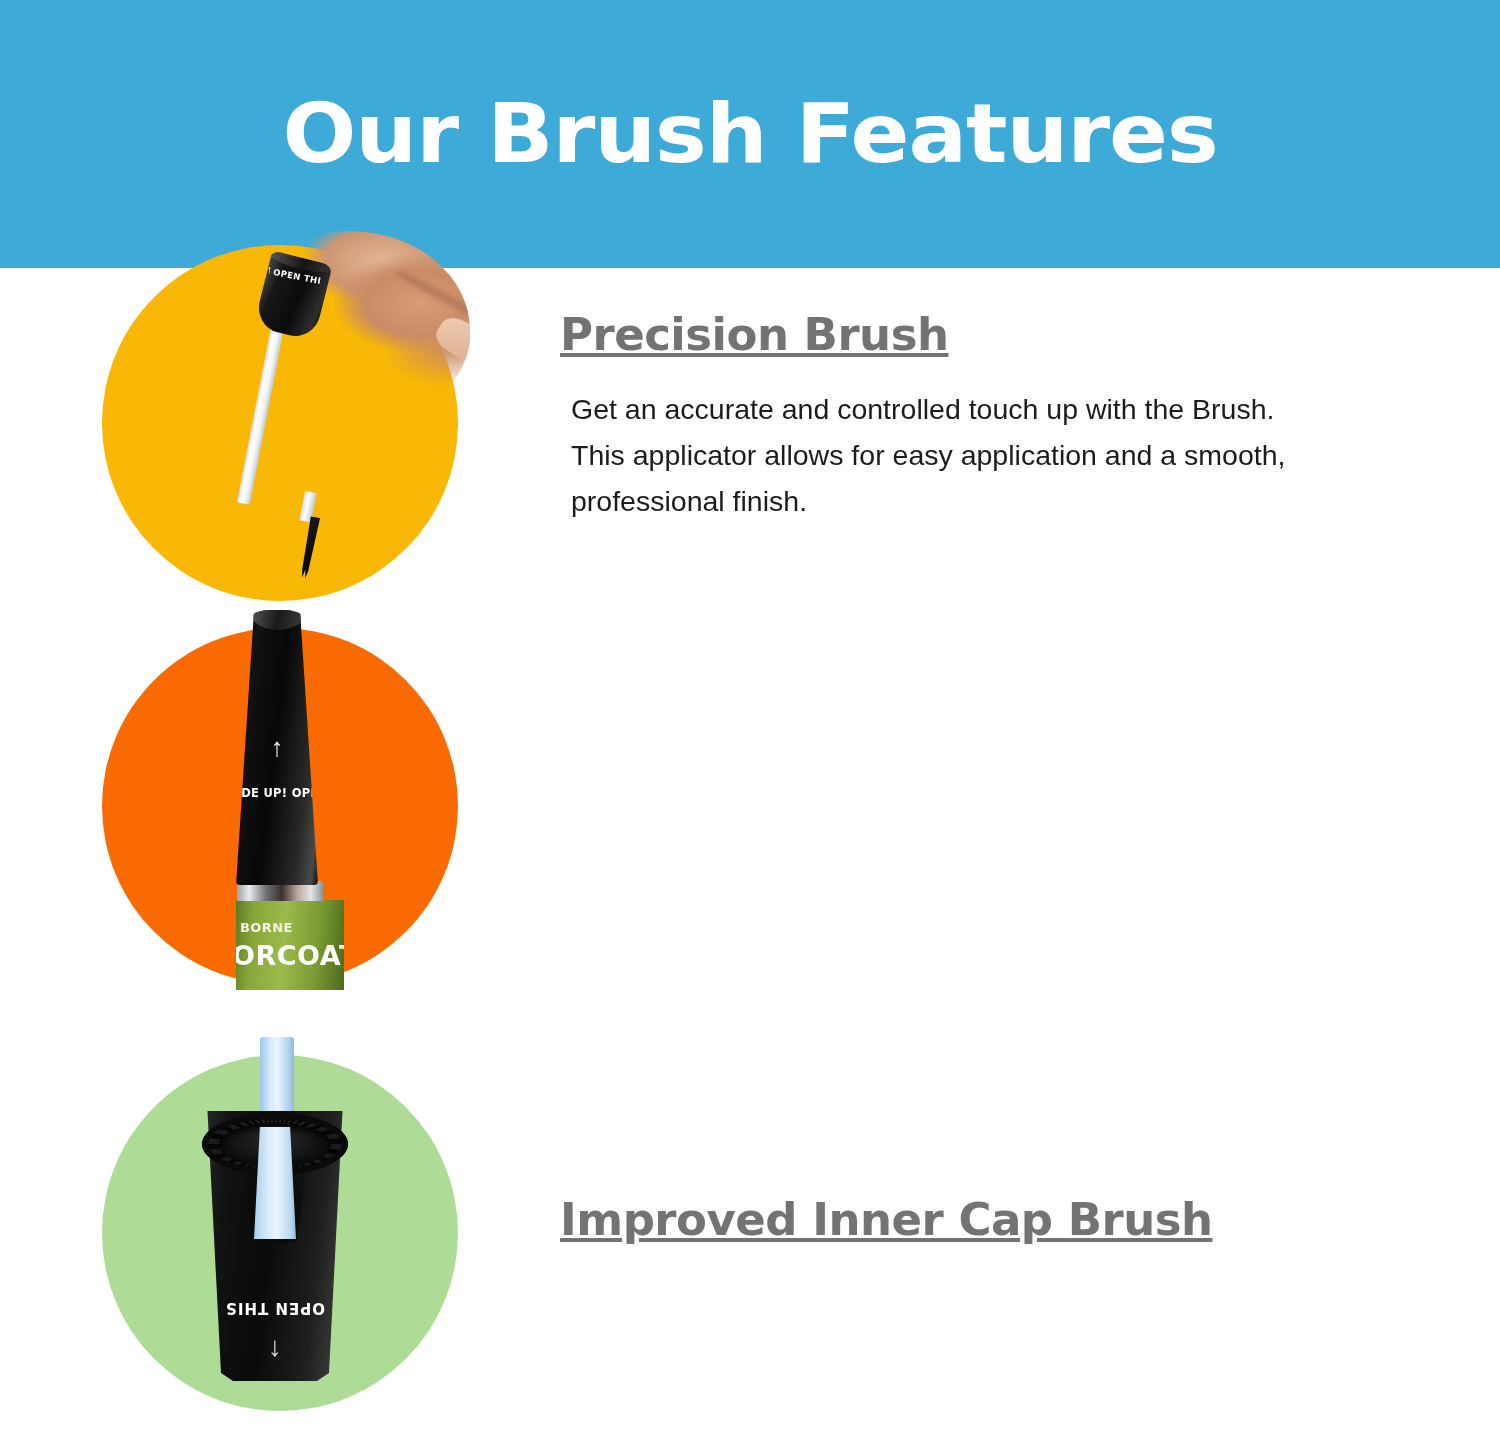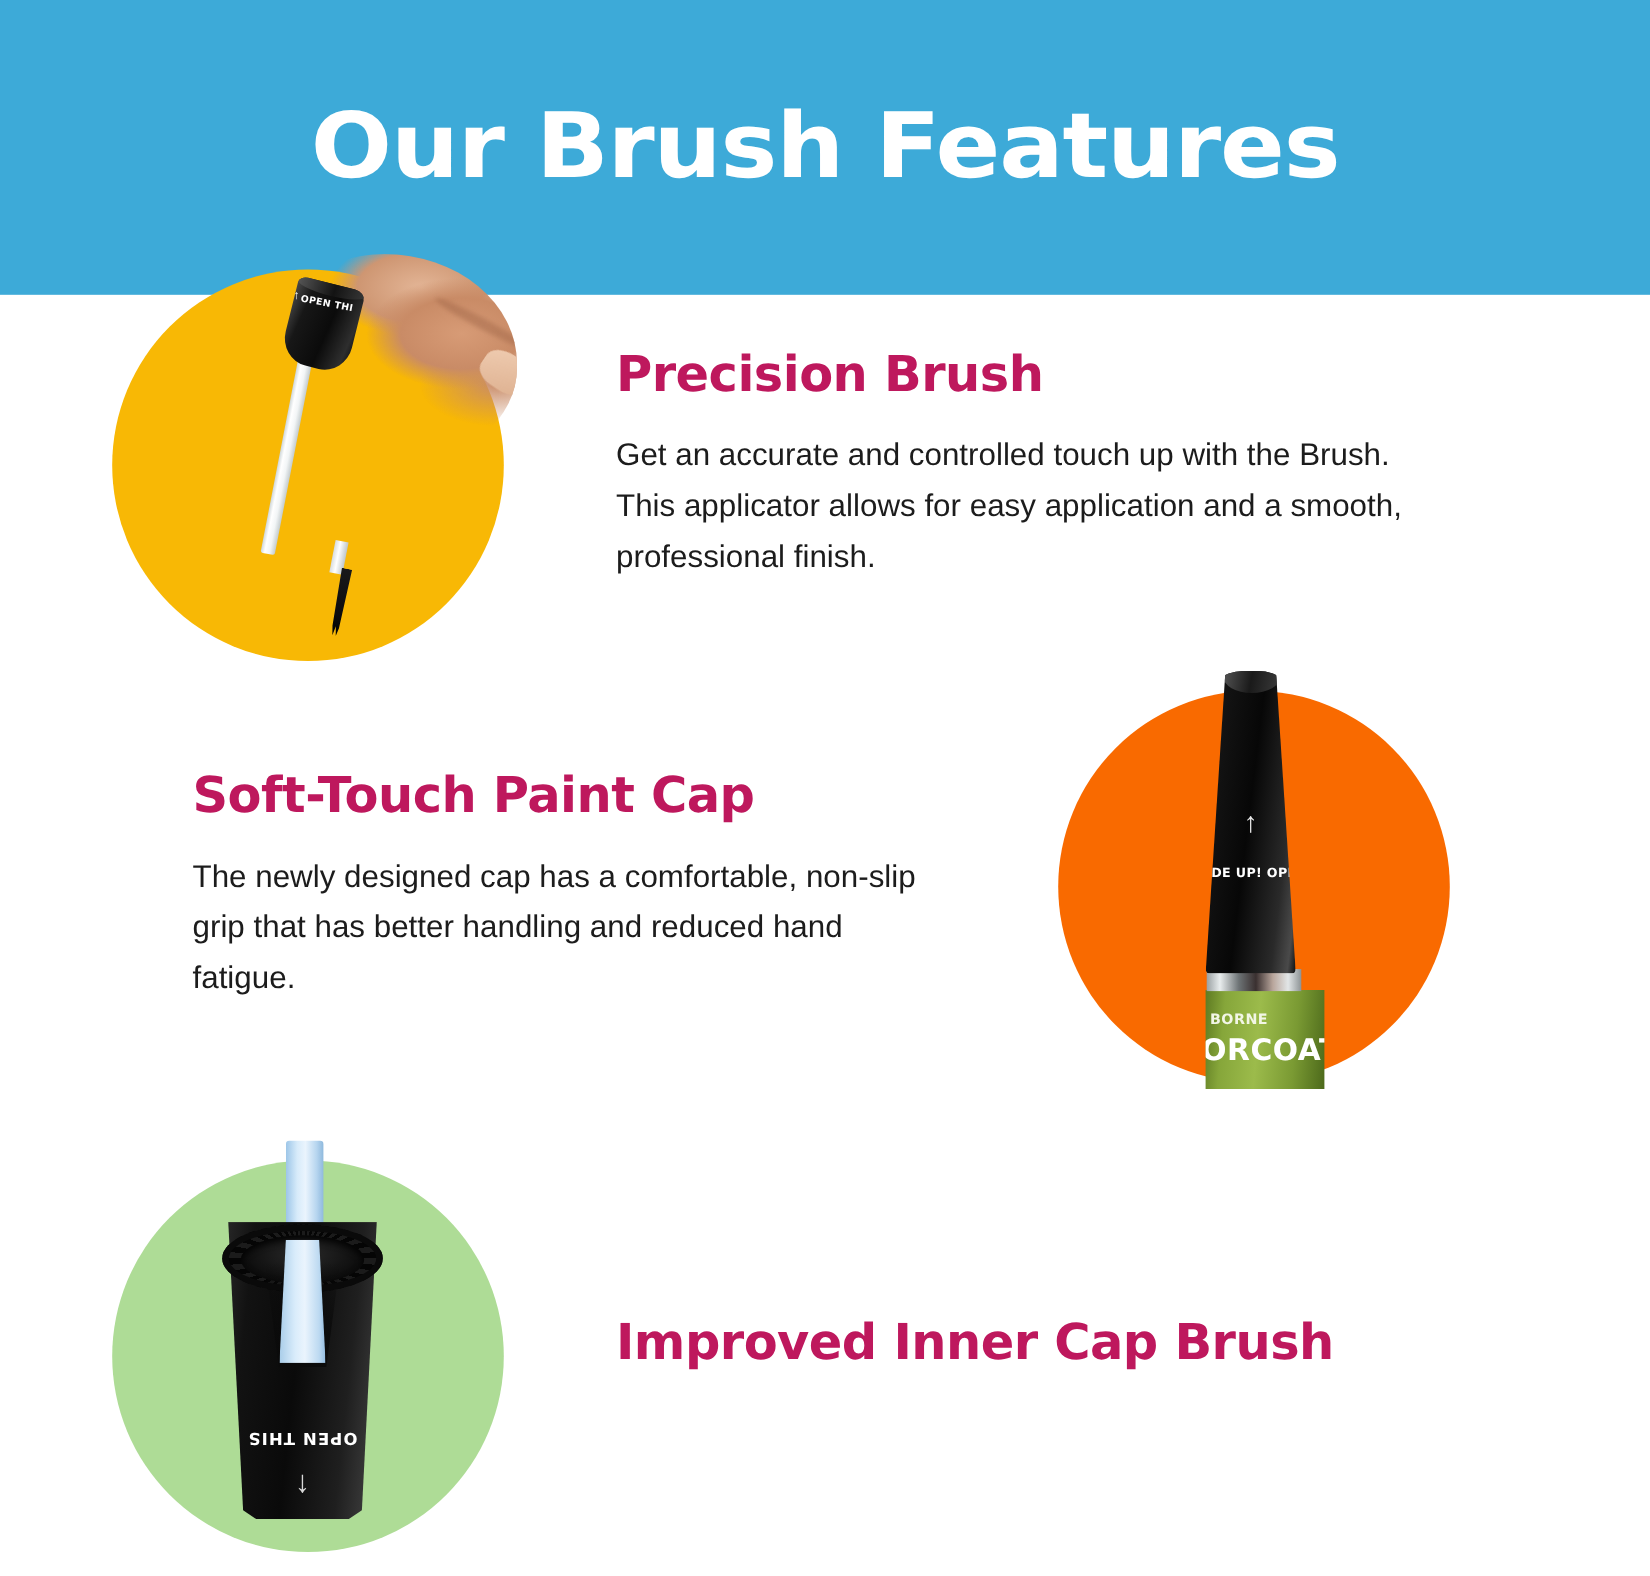--- a/index.html
+++ b/index.html
@@ -61,31 +61,32 @@
   }
   .text-cell.left-text {
     padding-left: 175px;
     padding-right: 20px;
   }
 
   .feature-title {
     font-family: "DejaVu Sans", sans-serif;
     font-size: 45px;
     font-weight: bold;
-    color: #be185d;
+    color: #737373;
     margin: 0 0 26px 0;
     line-height: 1.08;
     letter-spacing: -0.5px;
+    text-decoration: underline;
   }
   .feature-body {
     font-family: "Liberation Sans", sans-serif;
     font-size: 28.5px;
     color: #1c1c1c;
     line-height: 1.62;
-    margin: 0;
+    margin: 11px;
     max-width: 760px;
   }
 
   
   .photo {
     position: relative;
     width: 356px;
     height: 356px;
   }
   .disc {
@@ -410,24 +411,20 @@
   </div>
 
   <div class="text-cell">
     <h2 class="feature-title">Precision Brush</h2>
     <p class="feature-body">Get an accurate and controlled touch up with the Brush. This applicator allows for easy application and a smooth, professional finish.</p>
   </div>
 </div>
 
 <div class="feature-row row-2">
 
-  <div class="text-cell left-text">
-    <h2 class="feature-title">Soft-Touch Paint Cap</h2>
-    <p class="feature-body">The newly designed cap has a comfortable, non-slip grip that has better handling and reduced hand fatigue.</p>
-  </div>
 
   <div class="media-cell">
     <div class="photo">
       <div class="disc disc-orange" style="background: rgb(249, 106, 0);"></div>
 
       <div class="p2-wrap">
         <div class="p2-bottle">
           <div class="p2-bottle-l1">BORNE</div>
           <div class="p2-bottle-l2">ORCOAT</div>
         </div>

